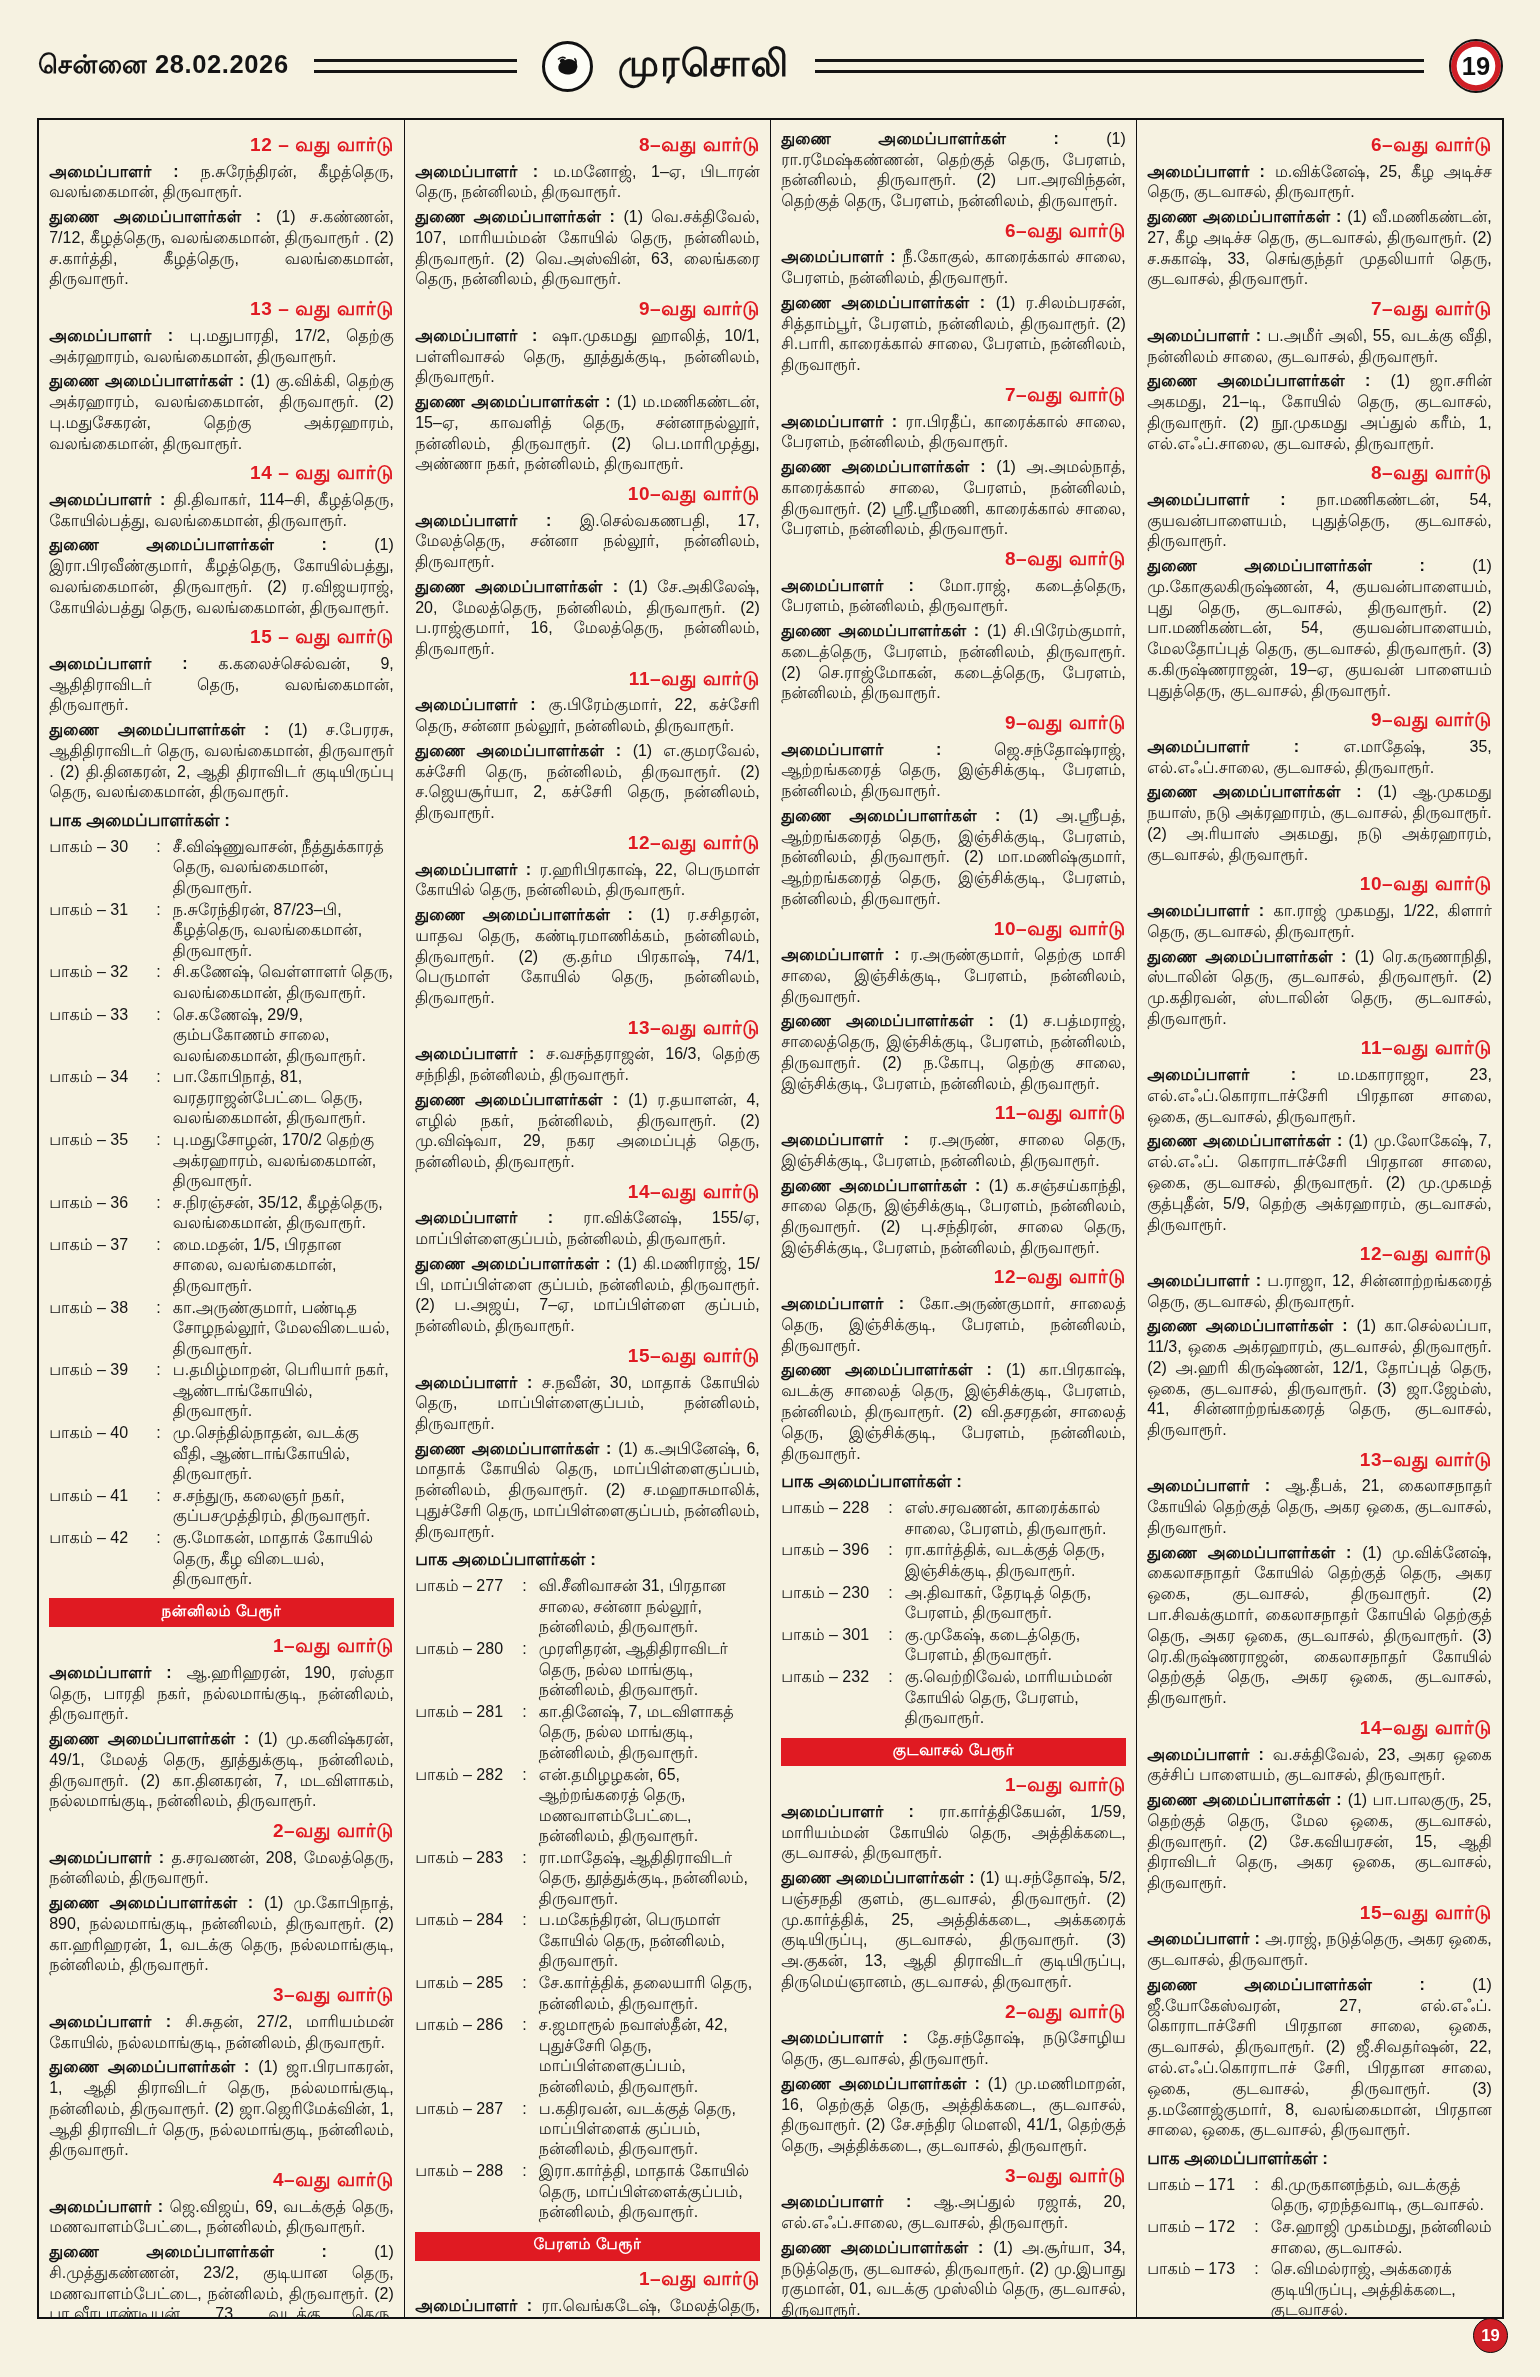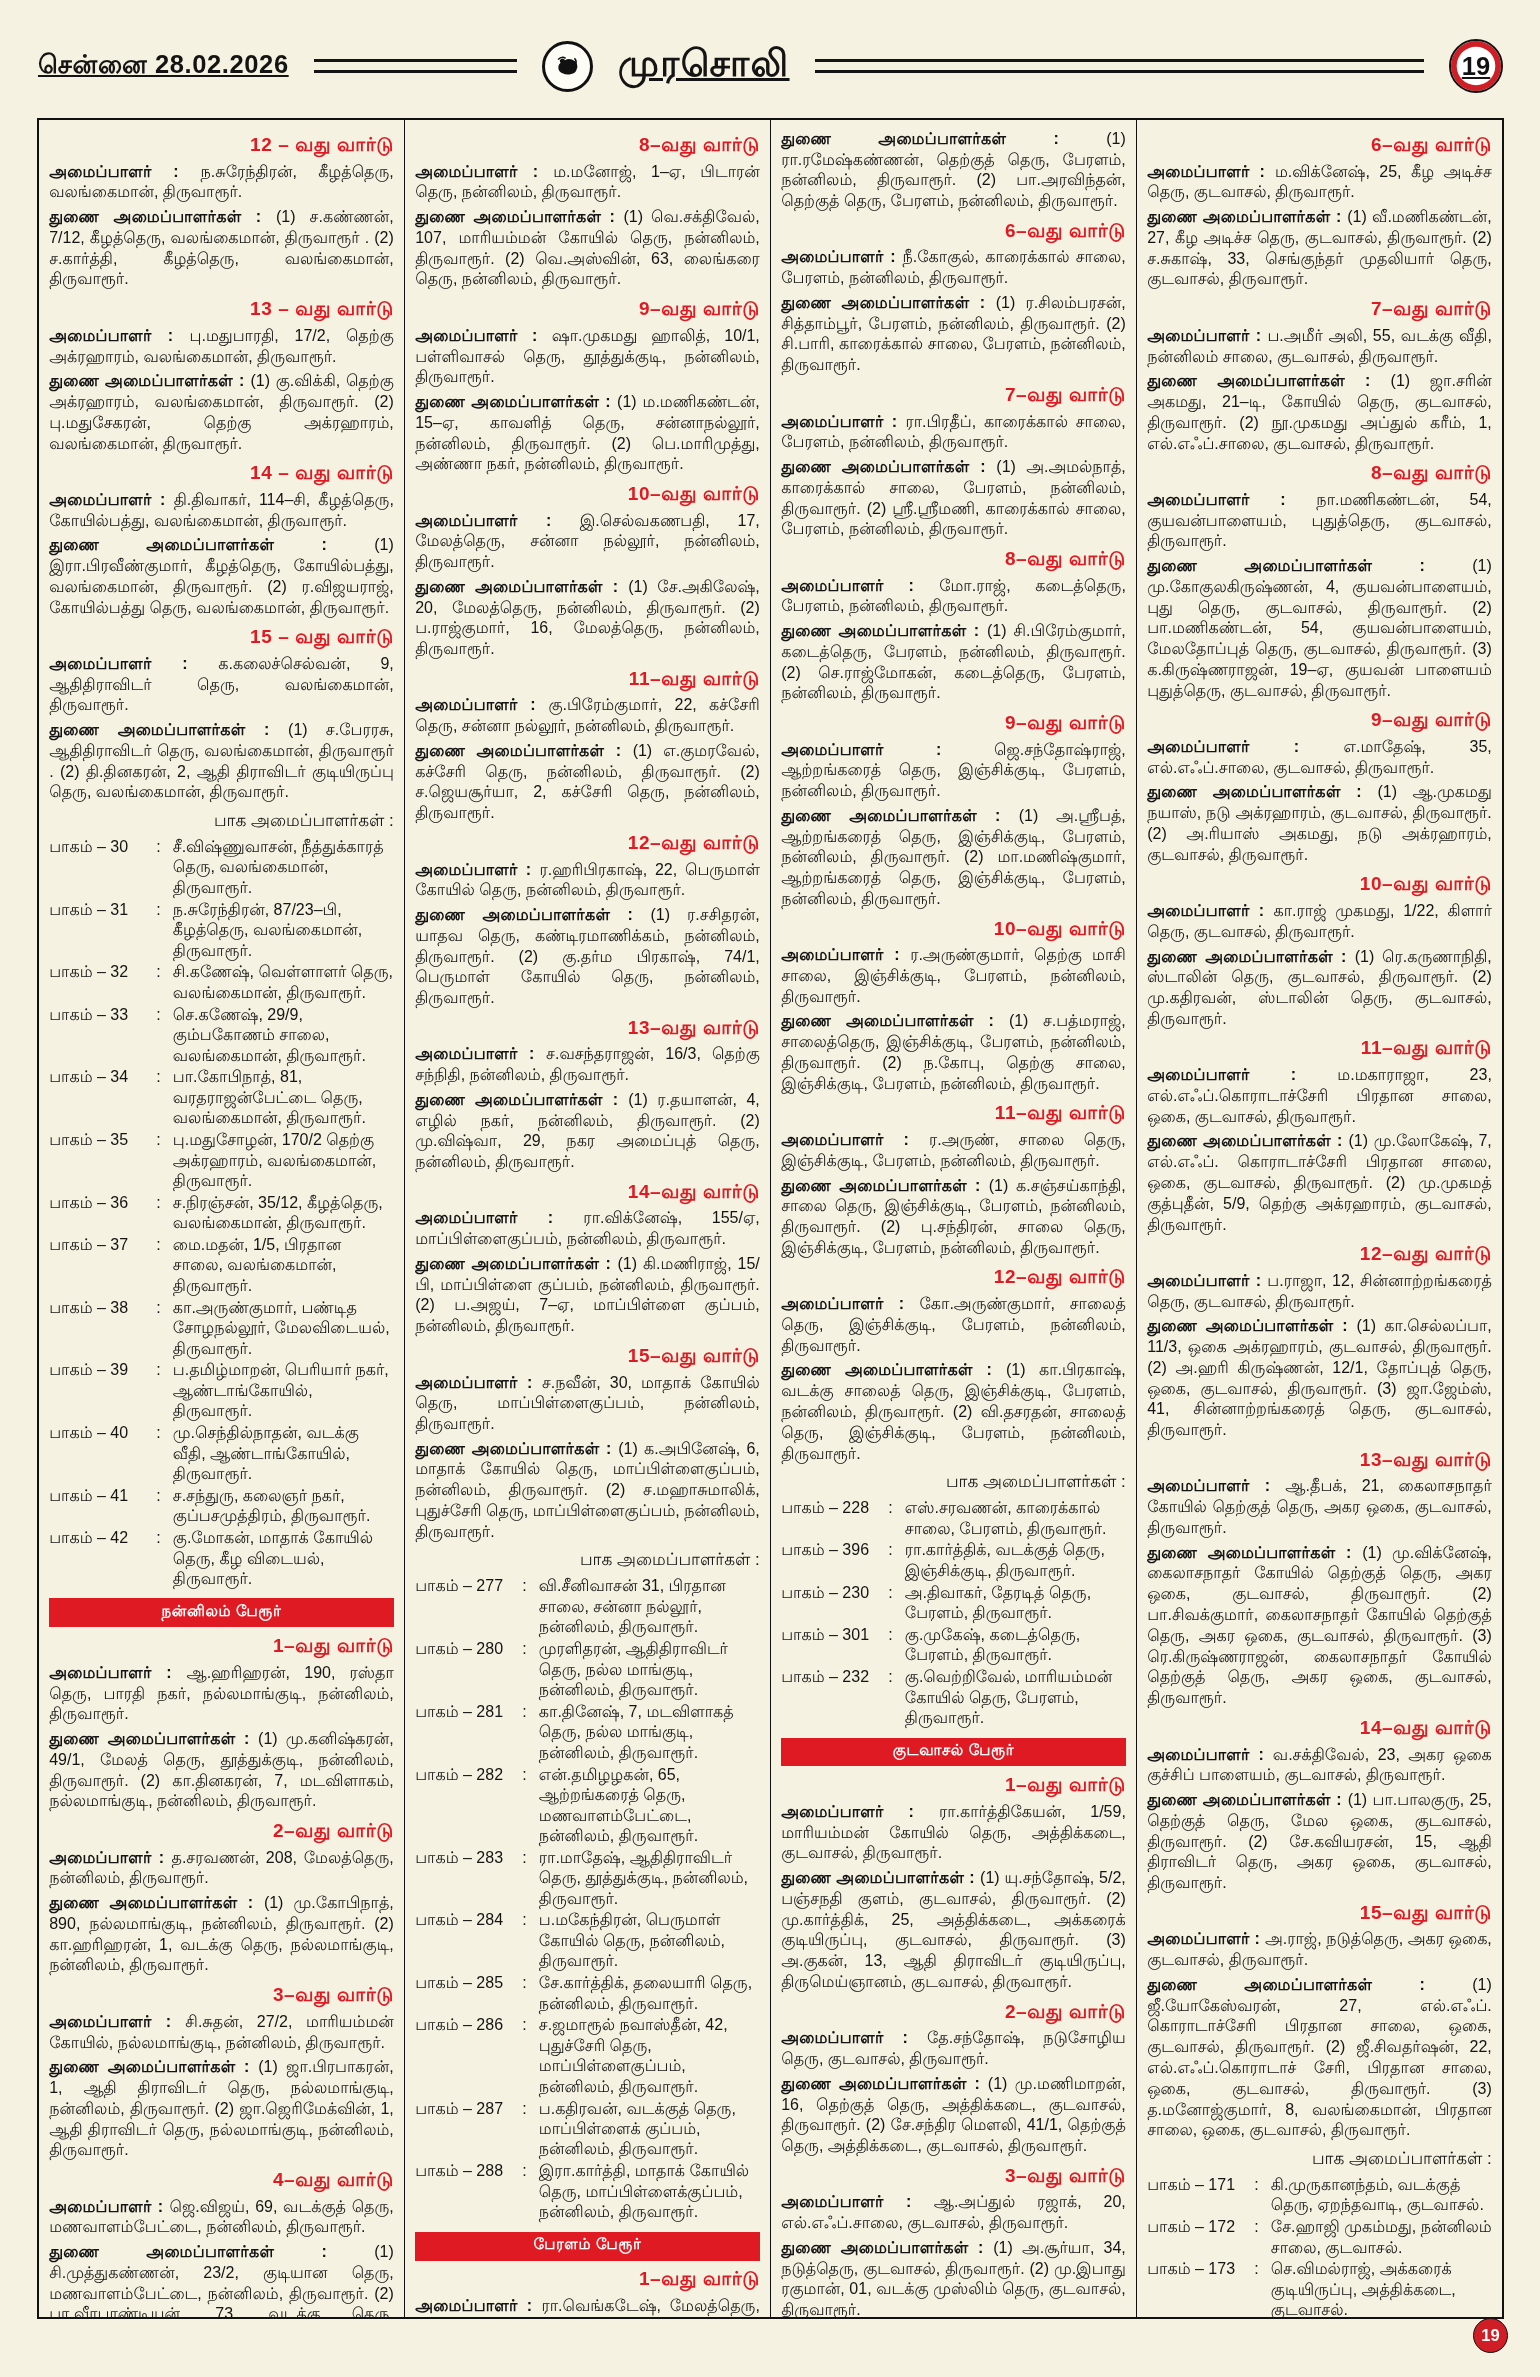--- a/index.html
+++ b/index.html
@@ -8,21 +8,21 @@
     background:#f6f2e1;
     font-family:"Liberation Sans","DejaVu Sans",sans-serif;
     color:#141414;
     position:relative;
     overflow:hidden;
   }
   
   .masthead{
     height:96px;
     padding:18px 38px 0 38px;
-    display:flex;align-items:center;gap:25px;text-decoration:underline;
+    display:flex;align-items:center;gap:25px;
   }
   .mast-date{font-size:25.5px;font-weight:bold;letter-spacing:0.6px;white-space:nowrap;}
   .rule{flex:1;height:8.3px;border-top:3.2px solid #151515;border-bottom:3.2px solid #151515;}
   .rule.short{flex:3;}
   .logo-circle{
     width:45px;height:45px;border:3.2px solid #111;border-radius:50%;
     background:#fdfdf6;display:flex;align-items:center;justify-content:center;flex:0 0 auto;
   }
   .mast-title{font-size:37px;font-weight:bold;white-space:nowrap;letter-spacing:1.3px;}
   .page-badge{
@@ -54,21 +54,21 @@
   .para{
     font-size:16px;line-height:1.3;text-align:justify;
     margin:2.6px 0 3.8px 0;
   }
   .para b{letter-spacing:0.3px;}
   .banner{
     background:#e01a22;color:#ffffff;font-weight:bold;text-align:center;
     font-size:15px;padding:3.8px 0 5.1px 0;margin:9px 0 3.8px 0;letter-spacing:0.6px;
   }
   .subhead{
-    font-weight:normal;text-align:right;font-size:17px;margin:7.7px 0 5.1px 0;
+    font-weight:bold;text-align:left;font-size:17px;margin:7.7px 0 5.1px 0;
   }
   .part{display:flex;font-size:16px;line-height:1.28;margin:1.3px 0;}
   .part .pno{flex:0 0 107px;white-space:nowrap;}
   .part .pc{flex:0 0 16.6px;}
   .part .pt{flex:1;}
   .page-badge-bottom{
     position:absolute;right:33px;bottom:24px;
     width:33px;height:33px;border-radius:50%;
     background:#cf1e26;border:1.9px solid #111;color:#fff;
     display:flex;align-items:center;justify-content:center;

